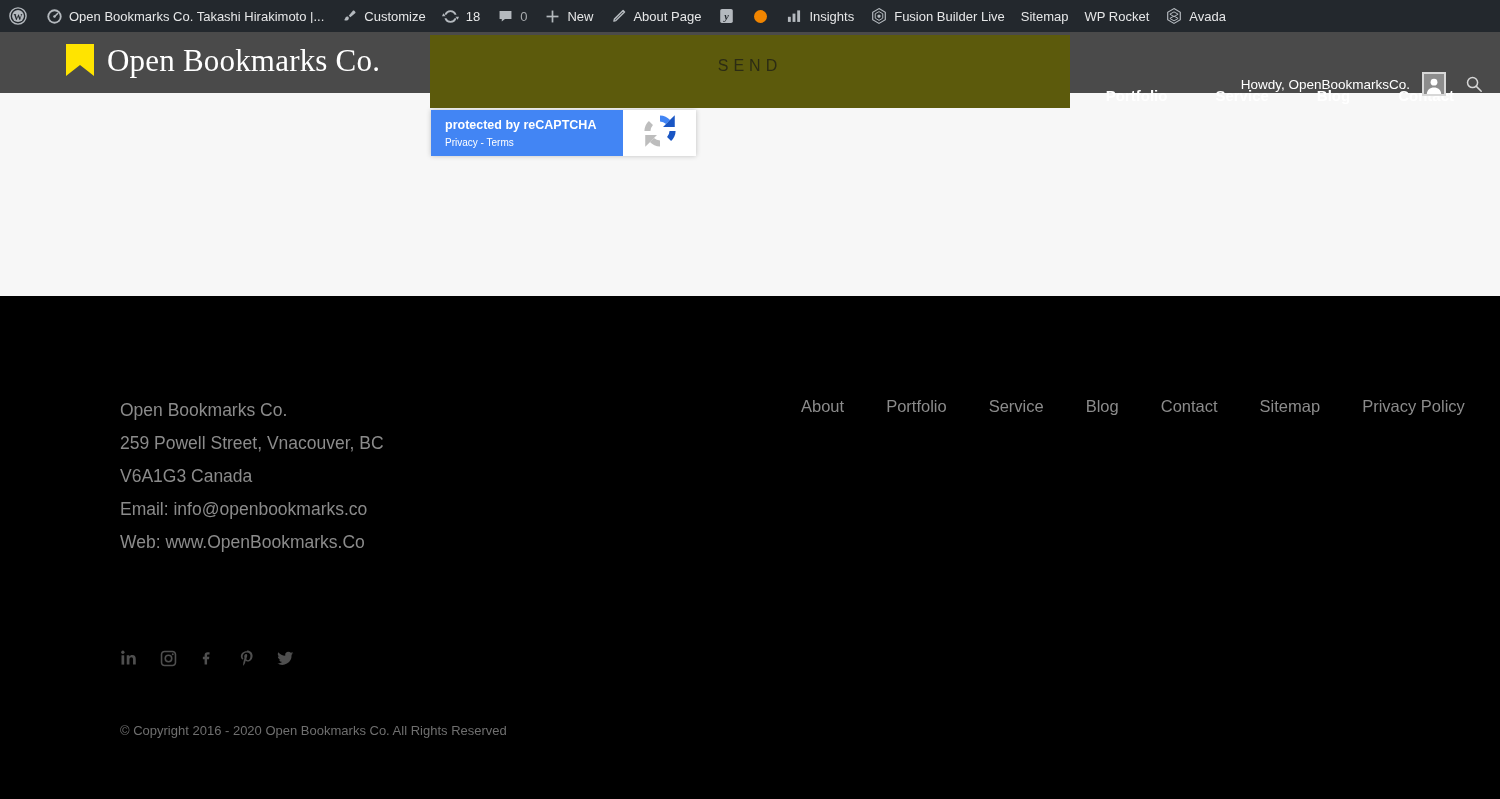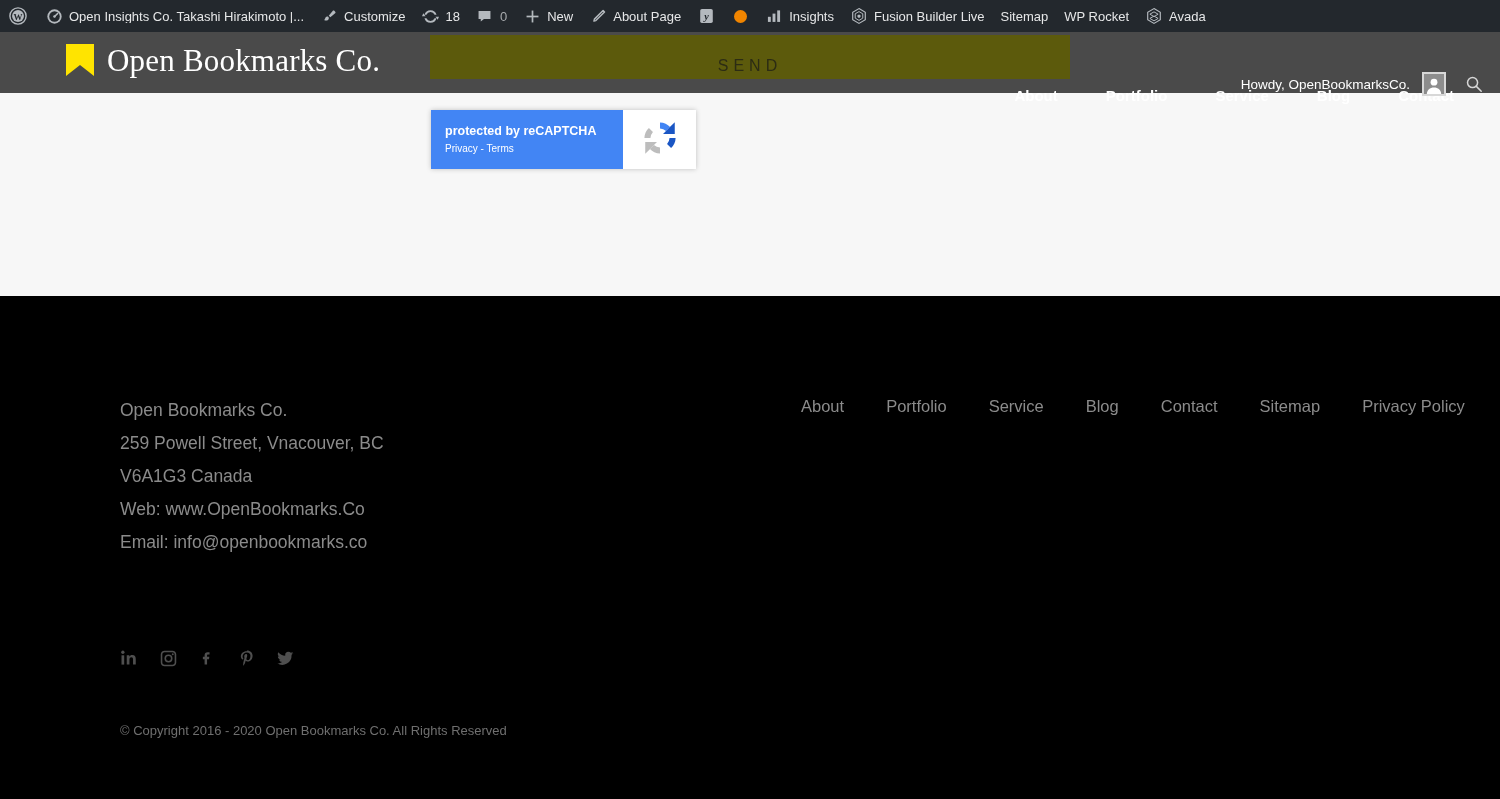--- a/index.html
+++ b/index.html
@@ -90,21 +90,21 @@
     letter-spacing: 0.2px;
     white-space: nowrap;
   }
 
   
   #send-overlay {
     position: absolute;
     left: 430px;
     top: 35px;
     width: 640px;
-    height: 44px;
+    height: 73px;
     background: #5c5a0c;
     z-index: 25;
   }
   #send-label {
     position: absolute;
     left: 0; right: 0;
     top: 22px;
     text-align: center;
     color: #2c2c14;
     font-size: 16px;
@@ -172,21 +172,21 @@
     width: 1500px;
     height: 203px;
     background: #f7f7f7;
     z-index: 10;
   }
   #recaptcha-badge {
     position: absolute;
     left: 431px;
     top: 17px;
     width: 265px;
-    height: 59px;
+    height: 46px;
     background: #14532d;
     box-shadow: 0 0 5px rgba(0,0,0,0.22);
     display: flex;
     cursor: pointer;
   }
   #rc-left {
     width: 192px;
     background: #4285f4;
     display: flex;
     flex-direction: column;
@@ -287,21 +287,21 @@
 
   <div class="ab-item">
     <span class="ab-ico">
       <svg width="17" height="17" viewBox="0 0 20 20">
         <circle cx="10" cy="10" r="8.4" fill="#b4b9be"></circle>
         <circle cx="10" cy="10" r="6.2" fill="#23282d"></circle>
         <path d="M10 10 L13.6 6.6" stroke="#b4b9be" stroke-width="1.7" stroke-linecap="round"></path>
         <circle cx="10" cy="10" r="1.5" fill="#b4b9be"></circle>
       </svg>
     </span>
-    <span class="ab-label ab-title-text">Open Insights Co. Takashi Hirakimoto |...</span>
+    <span class="ab-label ab-title-text">Open Bookmarks Co. Takashi Hirakimoto |...</span>
   </div>
 
   <div class="ab-item">
     <span class="ab-ico">
       <svg width="17" height="17" viewBox="0 0 20 20">
         <path d="M15.7 3.3c-.6-.6-1.5-.5-2 .1l-4.6 5.6 1.9 1.9 5.6-4.6c.6-.5.7-1.4.1-2z" fill="#b4b9be"></path>
         <path d="M8.2 10.1c-1.1-.4-2.3.1-2.9 1.1-.5.9-.6 2.3-1.6 3 1.4.9 3.6.8 4.8-.4 1-1 1-2.6-.3-3.7z" fill="#b4b9be"></path>
       </svg>
     </span>
     <span class="ab-label">Customize</span>
@@ -464,22 +464,22 @@
     </div>
   </div>
 </div>
 
 <div id="site-footer">
 
   <div id="footer-address">
     <div class="addr-line">Open Bookmarks Co.</div>
     <div class="addr-line">259 Powell Street, Vnacouver, BC</div>
     <div class="addr-line">V6A1G3 Canada</div>
+    <div class="addr-line">Email: info@openbookmarks.co</div>
     <div class="addr-line">Web: www.OpenBookmarks.Co</div>
-    <div class="addr-line">Email: info@openbookmarks.co</div>
   </div>
 
   <div id="footer-links">
     <span class="footer-link">About</span>
     <span class="footer-link">Portfolio</span>
     <span class="footer-link">Service</span>
     <span class="footer-link">Blog</span>
     <span class="footer-link">Contact</span>
     <span class="footer-link">Sitemap</span>
     <span class="footer-link">Privacy Policy</span>

